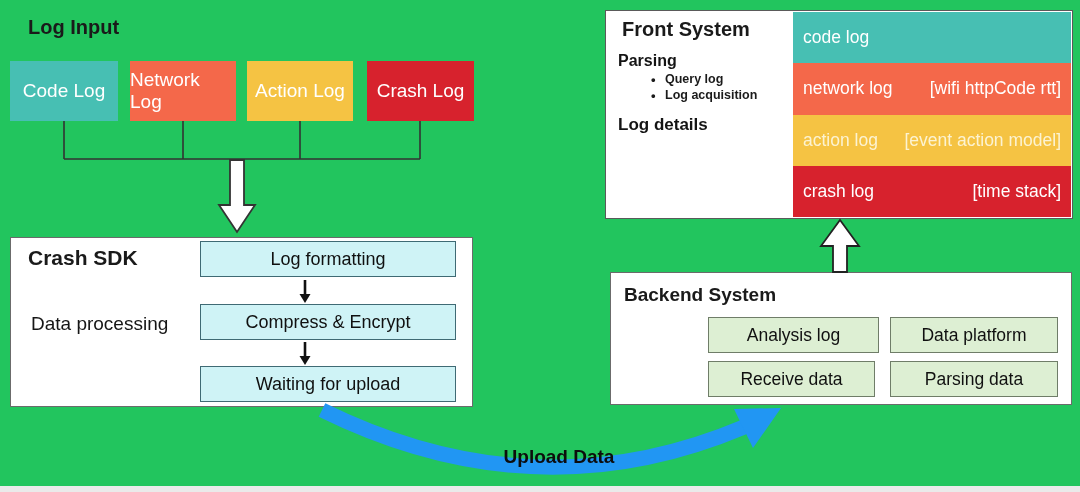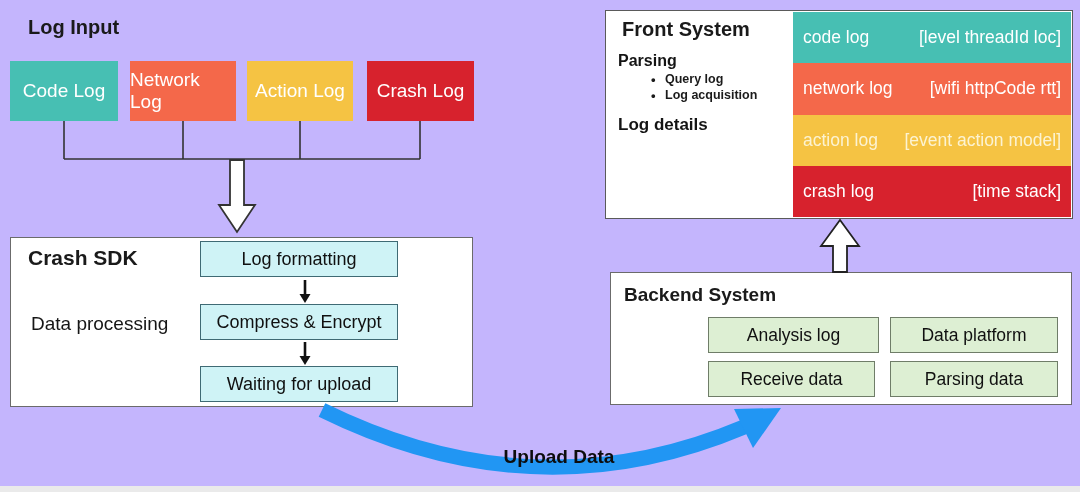--- a/index.html
+++ b/index.html
@@ -5,21 +5,21 @@
   * { margin: 0; padding: 0; box-sizing: border-box; }
   html, body { background: #fff; }
   body {
     font-family: "Liberation Sans", "DejaVu Sans", sans-serif;
     color: #111;
   }
   .stage {
     position: relative;
     width: 1080px;
     height: 492px;
-    background: #c4b5fd;
+    background: #22c55e;
     overflow: hidden;
   }
   .abs { position: absolute; }
 
   
   .h-title { font-weight: bold; font-size: 20px; color: #1a1a1a; }
 
   
   .input-box {
     position: absolute;
@@ -36,21 +36,21 @@
   .panel {
     position: absolute;
     border: 1px solid #6b6b6b;
     background: #fff;
   }
 
   
   .step-box {
     position: absolute;
     left: 200px;
-    width: 198px;
+    width: 256px;
     height: 36px;
     background: #cff3f6;
     border: 1px solid #3f6a74;
     display: flex;
     align-items: center;
     justify-content: center;
     font-size: 18px;
     color: #101010;
   }
 
@@ -158,21 +158,20 @@
   <ul class="fs-list" style="left:651px; top:72px;">
     <li>Query log</li>
     <li>Log acquisition</li>
   </ul>
 
   <div class="fs-heading" style="left:618px; top:115px; font-size:17px;">Log details</div>
 
   <div class="log-rows">
     <div class="log-row" style="background-color: rgb(71, 191, 179);">
       <span style="color: rgb(255, 255, 255);">code log</span>
-      <span style="color: rgb(255, 255, 255);">[level threadId loc]</span>
     </div>
     <div class="log-row" style="background-color: rgb(244, 104, 74);">
       <span style="color: rgb(255, 255, 255);">network log</span>
       <span style="color: rgb(255, 255, 255);">[wifi httpCode rtt]</span>
     </div>
     <div class="log-row" style="background-color: rgb(245, 195, 67);">
       <span style="color: rgb(252, 243, 210);">action log</span>
       <span style="color: rgb(252, 243, 210);">[event action model]</span>
     </div>
     <div class="log-row" style="background-color: rgb(215, 34, 45);">

